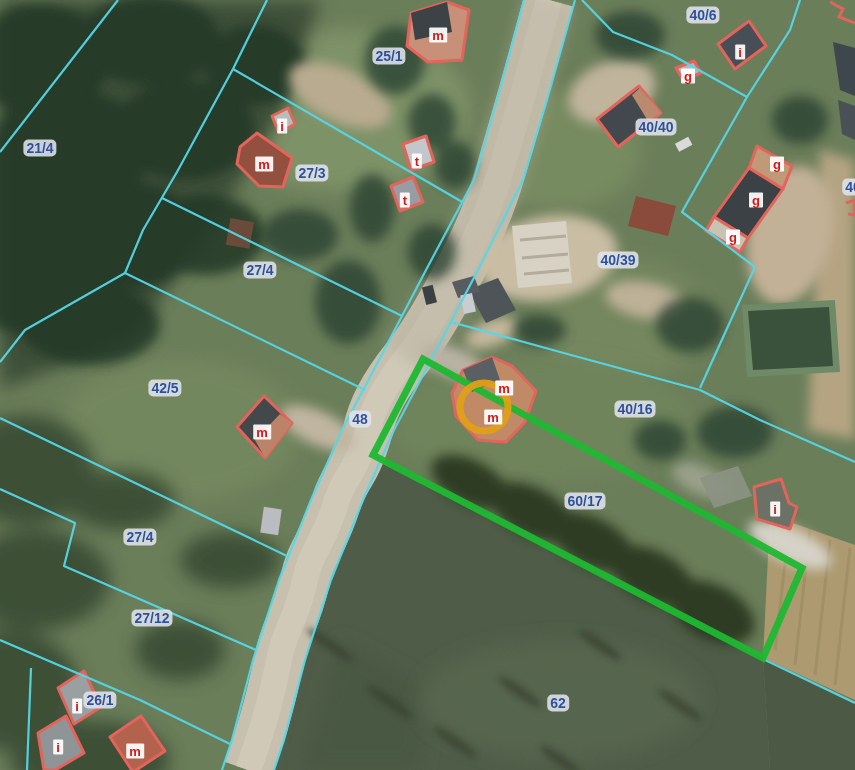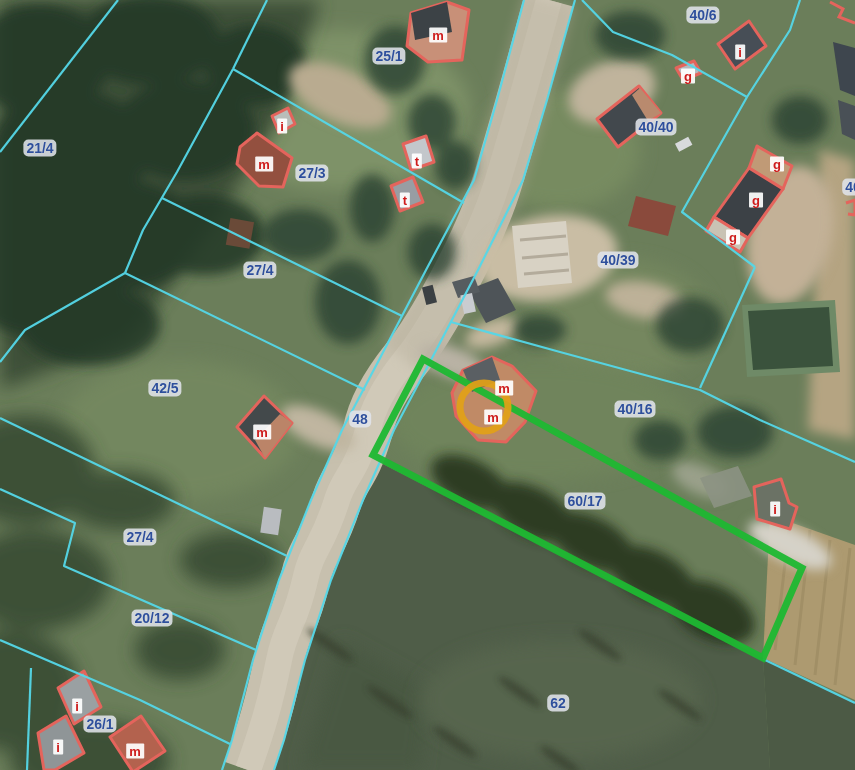--- a/index.html
+++ b/index.html
@@ -224,22 +224,22 @@
   <circle cx="484" cy="407" r="24" fill="none" stroke="#e2a117" stroke-width="7" opacity="0.92"></circle>
 </svg>
 
   <div class="plabel" style="left:40px;top:148px">21/4</div>
   <div class="plabel" style="left:389px;top:56px">25/1</div>
   <div class="plabel" style="left:312px;top:173px">27/3</div>
   <div class="plabel" style="left:260px;top:270px">27/4</div>
   <div class="plabel" style="left:165px;top:388px">42/5</div>
   <div class="plabel" style="left:360px;top:419px">48</div>
   <div class="plabel" style="left:140px;top:537px">27/4</div>
-  <div class="plabel" style="left:152px;top:618px">20/12</div>
-  <div class="plabel" style="left:100px;top:724px">26/1</div>
+  <div class="plabel" style="left:152px;top:618px">27/12</div>
+  <div class="plabel" style="left:100px;top:700px">26/1</div>
   <div class="plabel" style="left:703px;top:15px">40/6</div>
   <div class="plabel" style="left:656px;top:127px">40/40</div>
   <div class="plabel" style="left:618px;top:260px">40/39</div>
   <div class="plabel" style="left:635px;top:409px">40/16</div>
   <div class="plabel" style="left:585px;top:501px">60/17</div>
   <div class="plabel" style="left:558px;top:703px">62</div>
   <div class="plabel" style="left:853px;top:187px">40</div>
 
   <div class="blabel" style="left:438px;top:35px">m</div>
   <div class="blabel" style="left:282px;top:126px">i</div>

